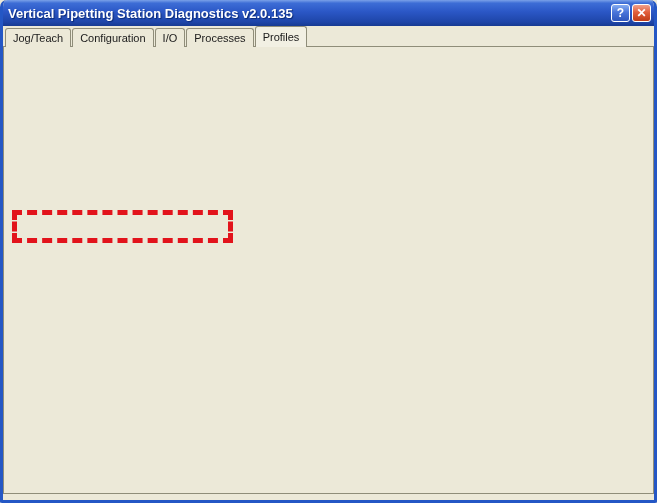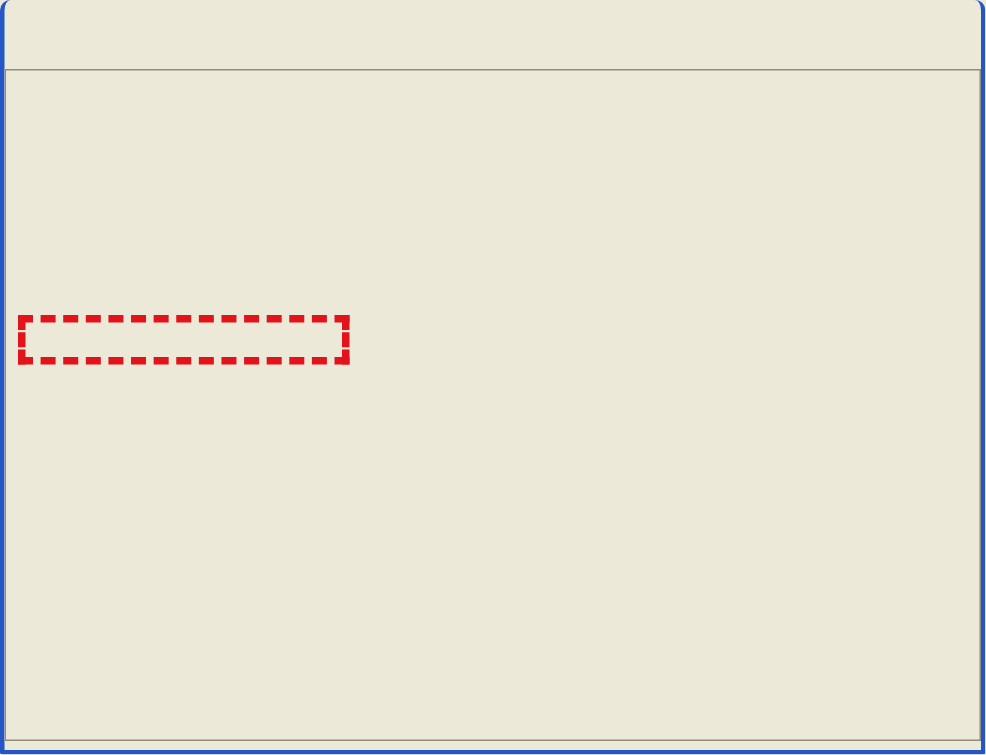--- a/index.html
+++ b/index.html
@@ -128,21 +128,35 @@
     border-right: 1px solid #C6C3B0; border-bottom: 1px solid #9B998B;
     padding: 2px 0 0 4px; font-size: 11px; white-space: nowrap; overflow: hidden;
   }
   .mv-th:last-child { border-right: none; flex: 1; }
 </style>
 </head>
 <body>
 
 <div class="window">
 
-
+  <div class="titlebar">
+    <span class="title-text">Vertical Pipetting Station Diagnostics v2.0.135</span>
+    <div class="tb-buttons">
+      <div class="tb-btn tb-help"><span>?</span></div>
+      <div class="tb-btn tb-close"><span>✕</span></div>
+    </div>
+  </div>
+
+  <div class="tab-strip">
+      <div class="tab">Jog/Teach</div>
+      <div class="tab">Configuration</div>
+      <div class="tab">I/O</div>
+      <div class="tab">Processes</div>
+      <div class="tab active">Profiles</div>
+    </div>
 
   <div class="tab-page"></div>
 
   <div class="groupbox" style="left:16px; top:55px; width:198px; height:187px;">
     <span class="group-label">Profile Management</span>
   </div>
 
   <span class="lbl" style="left:21px; top:66px;">Profile name:</span>
 
   <div class="combo">

